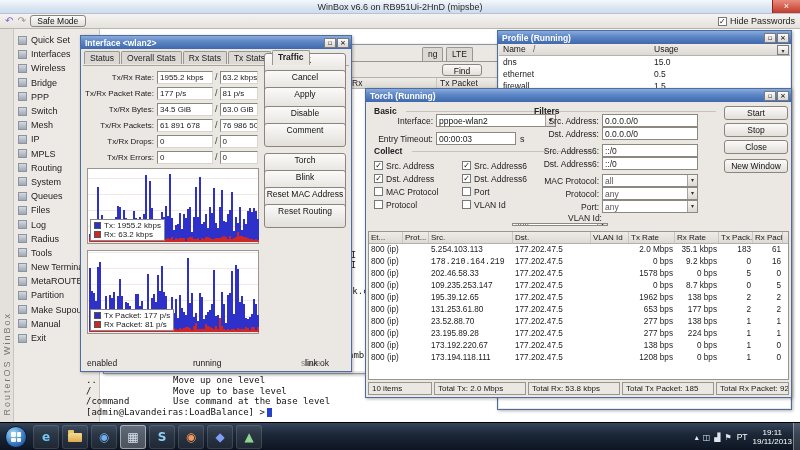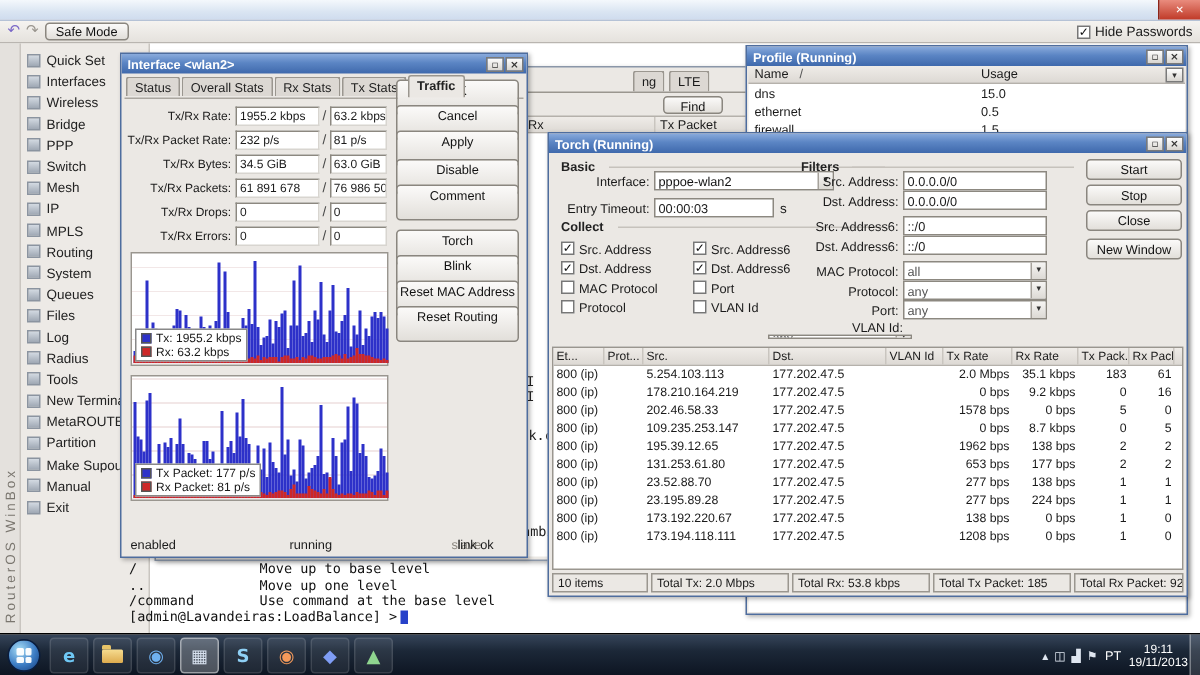--- a/index.html
+++ b/index.html
@@ -134,20 +134,21 @@
 #lang{font-size:8.5px;color:#fff}
 #clock{text-align:center;color:#fff;font-size:8px;line-height:9px}
 #showdesk{position:absolute;right:0;top:0;width:7px;height:28px;background:rgba(255,255,255,.14);border-left:1px solid rgba(255,255,255,.35)}
 </style>
 </head>
 <body>
 
 <div id="screen">
 
   <div id="app-titlebar">
+    <span>WinBox v6.6 on RB951Ui-2HnD (mipsbe)</span>
     <span id="close-btn">×</span>
   </div>
 
   <div id="toolbar">
     <span id="undo" class="arrow-ico">↶</span>
     <span id="redo" class="arrow-ico">↷</span>
     <div id="safe-mode" class="btn">Safe Mode</div>
     <div id="hidepw">
       <span class="chk on">✓</span>
       <span>Hide Passwords</span>
@@ -271,22 +272,22 @@
 
   <div id="term-fragments">
       <span class="tfrag" style="left: 340px; top: 250px;">III</span>
       <span class="tfrag" style="left: 340px; top: 260px;">III</span>
       <span class="tfrag" style="left: 336px; top: 286px;">otik.c</span>
       <span class="tfrag" style="left: 348px; top: 350px;">ambig</span>
     </div>
 
   <div id="terminal">
     <div id="term-lines">
+        <div class="tline"><span class="tcmd">..</span><span class="tdesc">Move up one level</span></div>
         <div class="tline"><span class="tcmd">/</span><span class="tdesc">Move up to base level</span></div>
-        <div class="tline"><span class="tcmd">..</span><span class="tdesc">Move up one level</span></div>
         <div class="tline"><span class="tcmd">/command</span><span class="tdesc">Use command at the base level</span></div>
       </div>
     <div id="term-prompt">
       <span>[admin@Lavandeiras:LoadBalance] &gt;</span><span id="cursor"></span>
     </div>
   </div>
 
   <div id="iface-win" class="win">
     <div class="tbar">
       <span class="tt">Interface &lt;wlan2&gt;</span>
@@ -303,21 +304,21 @@
     <div id="iface-tabsep"></div>
     <div id="iface-fields">
         <div class="frow">
           <span class="flabel">Tx/Rx Rate:</span>
           <span class="fbox">1955.2 kbps</span>
           <span class="fslash">/</span>
           <span class="fbox f2">63.2 kbps</span>
         </div>
         <div class="frow">
           <span class="flabel">Tx/Rx Packet Rate:</span>
-          <span class="fbox">232 p/s</span>
+          <span class="fbox">177 p/s</span>
           <span class="fslash">/</span>
           <span class="fbox f2">81 p/s</span>
         </div>
         <div class="frow">
           <span class="flabel">Tx/Rx Bytes:</span>
           <span class="fbox">34.5 GiB</span>
           <span class="fslash">/</span>
           <span class="fbox f2">63.0 GiB</span>
         </div>
         <div class="frow">
@@ -876,21 +877,21 @@
             <span class="tcell l" style="width: 78px;">177.202.47.5</span>
             <span class="tcell r" style="width: 38px;"></span>
             <span class="tcell r" style="width: 46px;">2.0 Mbps</span>
             <span class="tcell r" style="width: 44px;">35.1 kbps</span>
             <span class="tcell r" style="width: 34px;">183</span>
             <span class="tcell r" style="width: 30px;">61</span>
           </div>
           <div class="trrow">
             <span class="tcell l" style="width: 34px;">800 (ip)</span>
             <span class="tcell l" style="width: 26px;"></span>
-            <span class="tcell l" style="width: 84px;">178.210.164.219</span>
+            <span class="tcell l" style="width: 84px; font-family: Liberation Mono, monospace;">178.210.164.219</span>
             <span class="tcell l" style="width: 78px;">177.202.47.5</span>
             <span class="tcell r" style="width: 38px;"></span>
             <span class="tcell r" style="width: 46px;">0 bps</span>
             <span class="tcell r" style="width: 44px;">9.2 kbps</span>
             <span class="tcell r" style="width: 34px;">0</span>
             <span class="tcell r" style="width: 30px;">16</span>
           </div>
           <div class="trrow">
             <span class="tcell l" style="width: 34px;">800 (ip)</span>
             <span class="tcell l" style="width: 26px;"></span>

